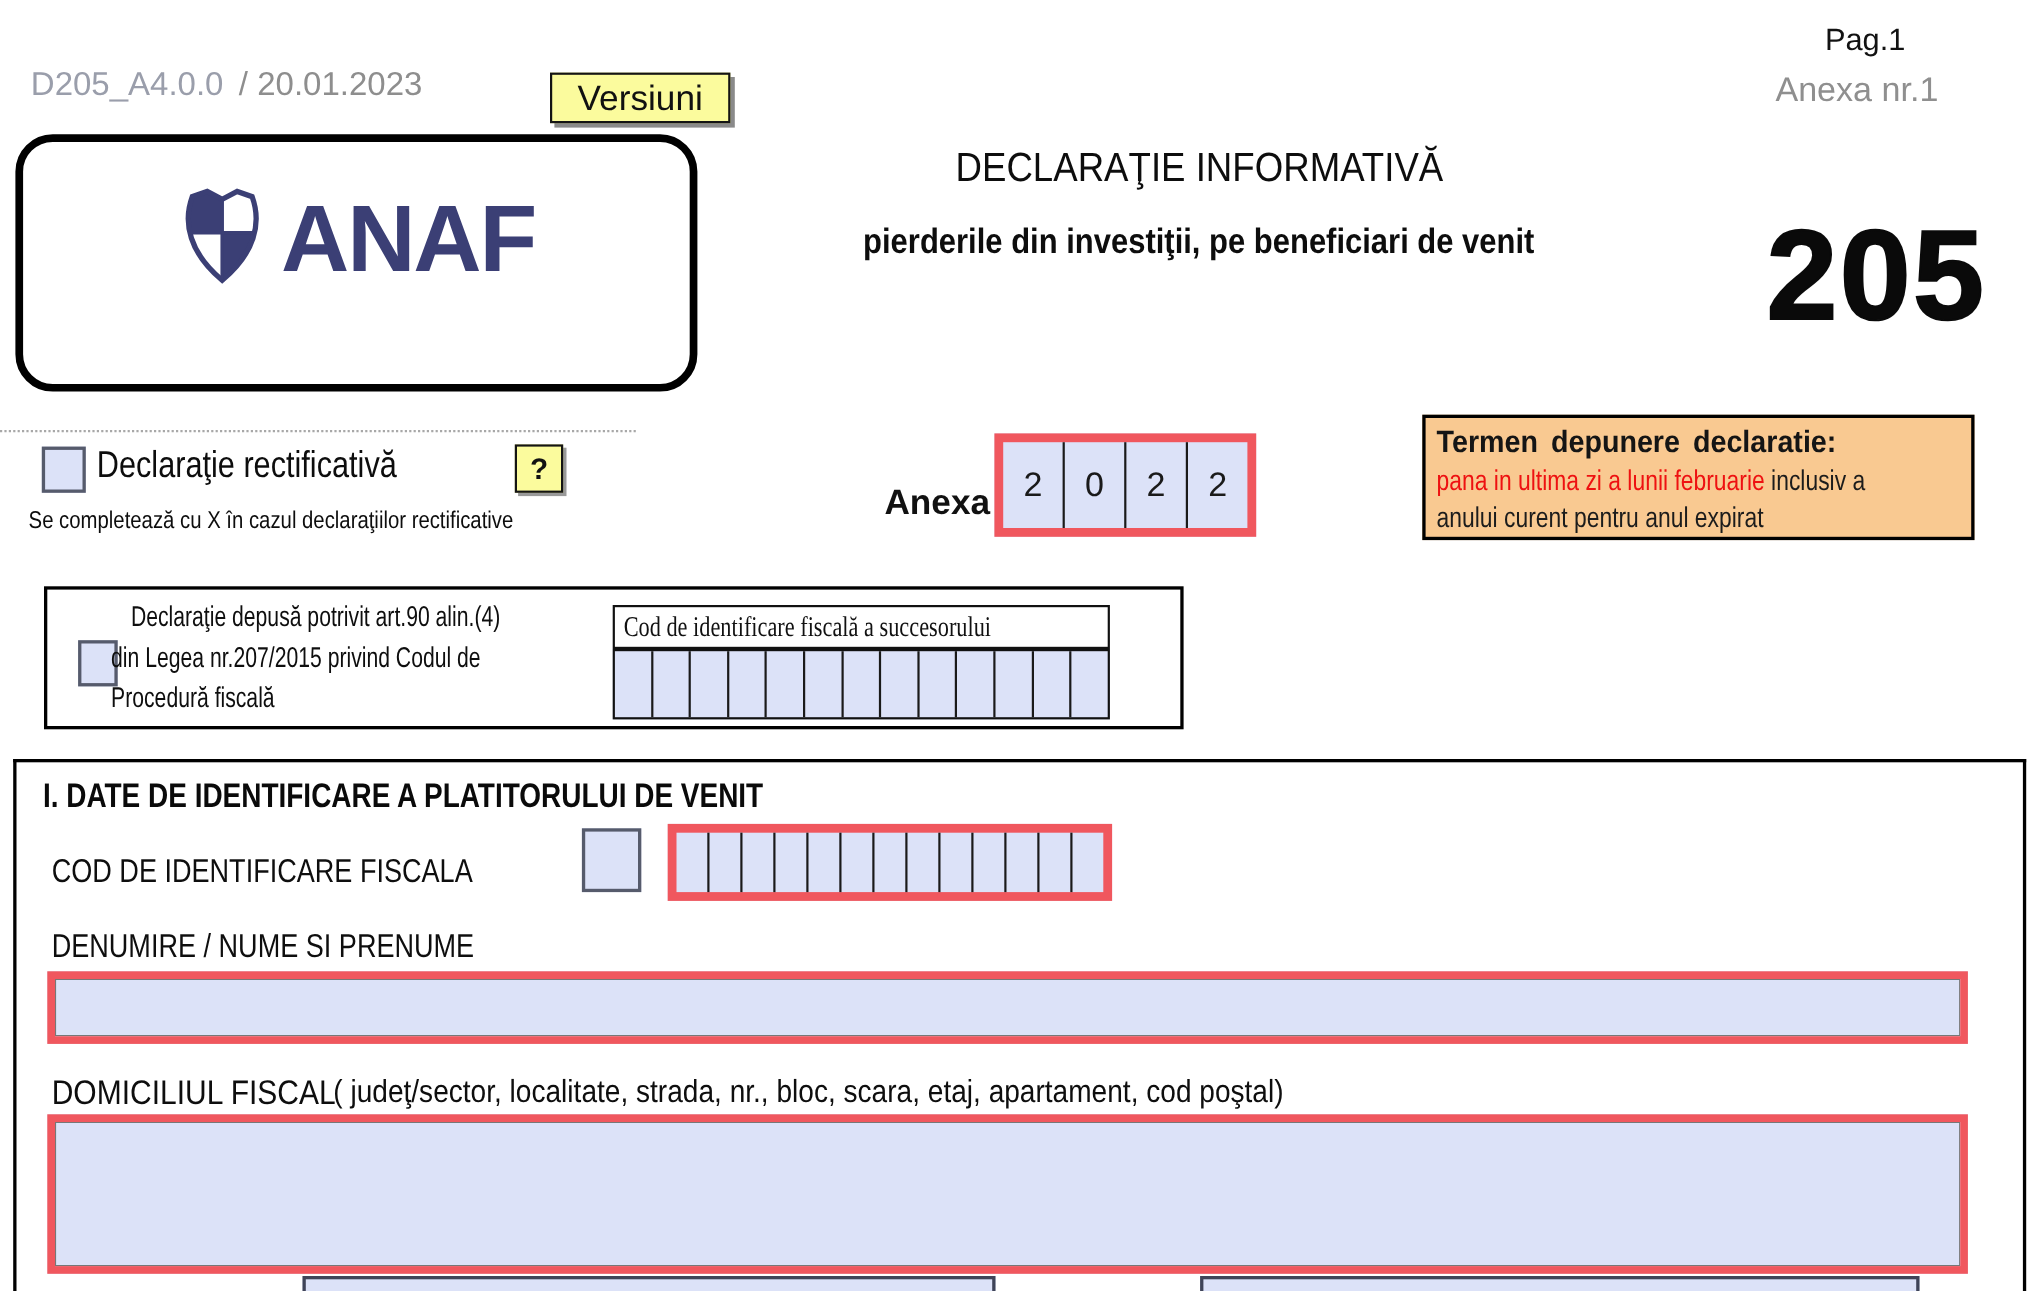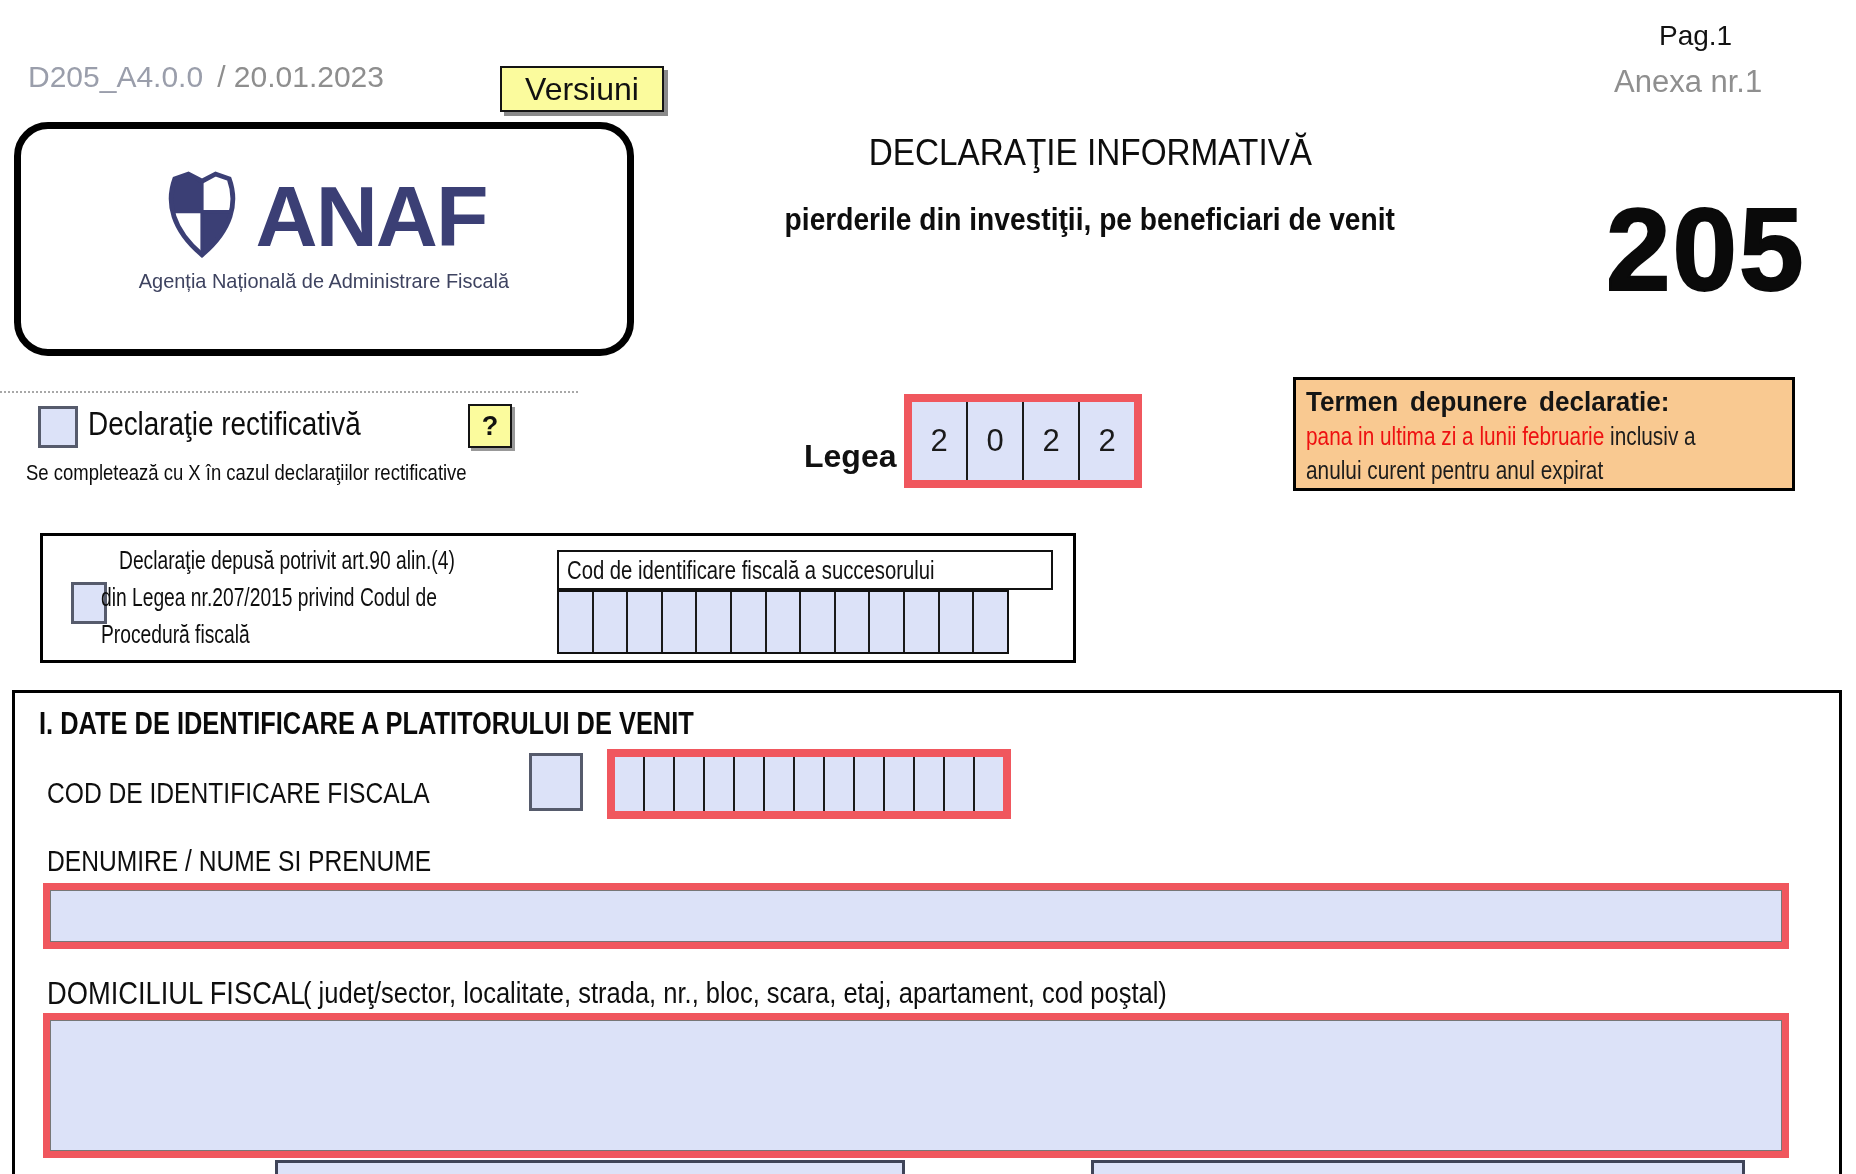--- a/index.html
+++ b/index.html
@@ -92,39 +92,38 @@
             <rect x="0" y="0" width="50" height="53" fill="#3b3f75"></rect>
             <rect x="50" y="53" width="50" height="59" fill="#3b3f75"></rect>
           </g>
           <path d="M50 15 L33 6 L16 12 C5 42 13 76 50 107 C87 76 95 42 84 12 L67 6 Z" fill="none" stroke="#3b3f75" stroke-width="6"></path>
           <line x1="50" y1="15" x2="50" y2="107" stroke="#3b3f75" stroke-width="4" clip-path="url(#sh)"></line>
           <line x1="5" y1="53" x2="95" y2="53" stroke="#3b3f75" stroke-width="4" clip-path="url(#sh)"></line>
         </svg>
       </span>
       <span class="anaf-word">ANAF</span>
     </div>
-    <div class="logo-sub"><span class="cdc" style="transform:scaleX(.95);">Agenția Națională de Administrare Fiscală</span></div>
   </div>
 
   <div class="abs title-block" style="left:690px;top:132px;">
     <div class="t1"><span class="cdc" style="transform:scaleX(.9);">DECLARAŢIE INFORMATIVĂ</span></div>
     <div class="t2"><span class="cdc" style="transform:scaleX(.88);">pierderile din investiţii, pe beneficiari de venit</span></div>
   </div>
 
   <div class="abs num205" style="left:1606px;top:192px;">205</div>
 
   <div class="abs dotted" style="left:0;top:391px;width:578px;"></div>
   <div class="abs chk" style="left:38px;top:406px;width:40px;height:42px;"></div>
   <div class="abs rect-label" style="left:88px;top:404px;"><span class="cd" style="transform:scaleX(.82);">Declaraţie rectificativă</span></div>
   <div class="abs btn-yellow help-btn" style="left:468px;top:404px;width:44px;height:44px;">
     <span>?</span>
   </div>
   <div class="abs note" style="left:26px;top:460px;"><span class="cd" style="transform:scaleX(.84);">Se completează cu X în cazul declaraţiilor rectificative</span></div>
 
-  <div class="abs anul-label" style="left:804px;top:438px;">Legea</div>
+  <div class="abs anul-label" style="left:804px;top:438px;">Anexa</div>
   <div class="abs redbox" style="left:904px;top:394px;width:238px;height:94px;">
     <div class="cellrow">
         <div class="cell">2</div>
         <div class="cell">0</div>
         <div class="cell">2</div>
         <div class="cell">2</div>
       </div>
   </div>
 
   <div class="abs deadline-box" style="left:1293px;top:377px;width:502px;height:114px;">
@@ -135,21 +134,21 @@
     <div class="dl3"><span class="cd" style="transform:scaleX(.8);">anului curent pentru anul expirat</span></div>
   </div>
 
   <div class="abs art90-box" style="left:40px;top:533px;width:1036px;height:130px;">
     <div class="abs chk" style="left:28px;top:46px;width:36px;height:42px;"></div>
     <div class="abs art90-text" style="left:58px;top:6px;">
       <div style="padding-left:18px;text-align:right;"><span class="cd" style="transform:scaleX(.74);">Declaraţie depusă potrivit art.90 alin.(4)</span></div>
       <div><span class="cd" style="transform:scaleX(.74);">din Legea nr.207/2015 privind Codul de</span></div>
       <div><span class="cd" style="transform:scaleX(.74);">Procedură fiscală</span></div>
     </div>
-    <div class="abs succ-label-box" style="left:514px;top:14px;width:496px;height:40px;">
+    <div class="abs succ-label-box" style="left:514px;top:14px;width:452px;height:40px;font-family:Liberation Serif, serif;">
       <span class="cd" style="transform:scaleX(.78);">Cod de identificare fiscală a succesorului</span>
     </div>
     <div class="abs gridcells" style="left:514px;top:54px;width:452px;height:64px;">
       <div class="cellrow">
           <div class="cell"></div>
           <div class="cell"></div>
           <div class="cell"></div>
           <div class="cell"></div>
           <div class="cell"></div>
           <div class="cell"></div>

